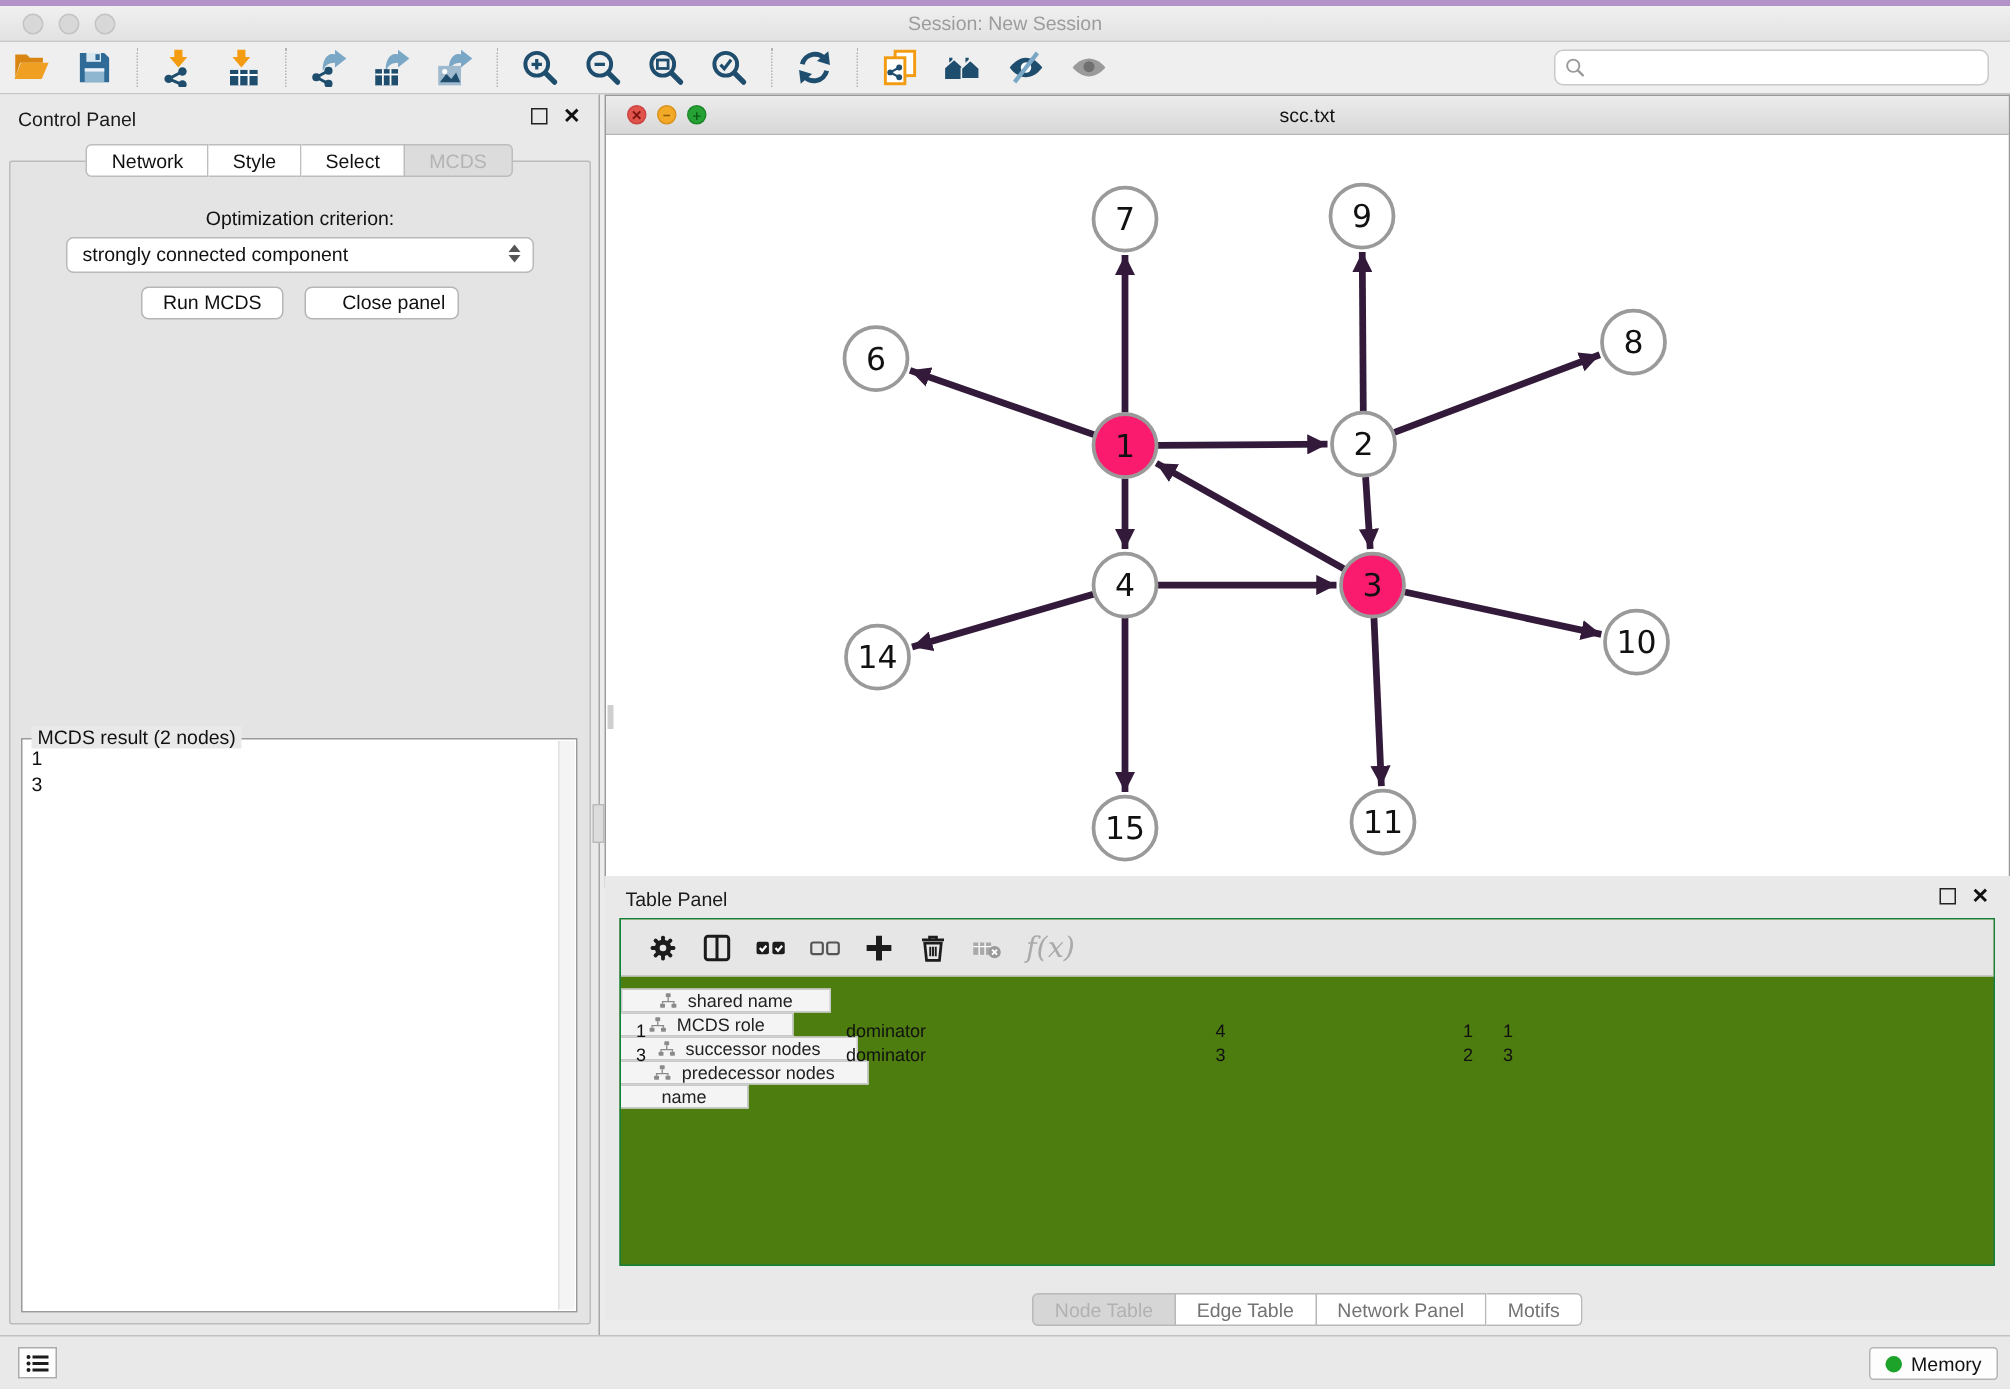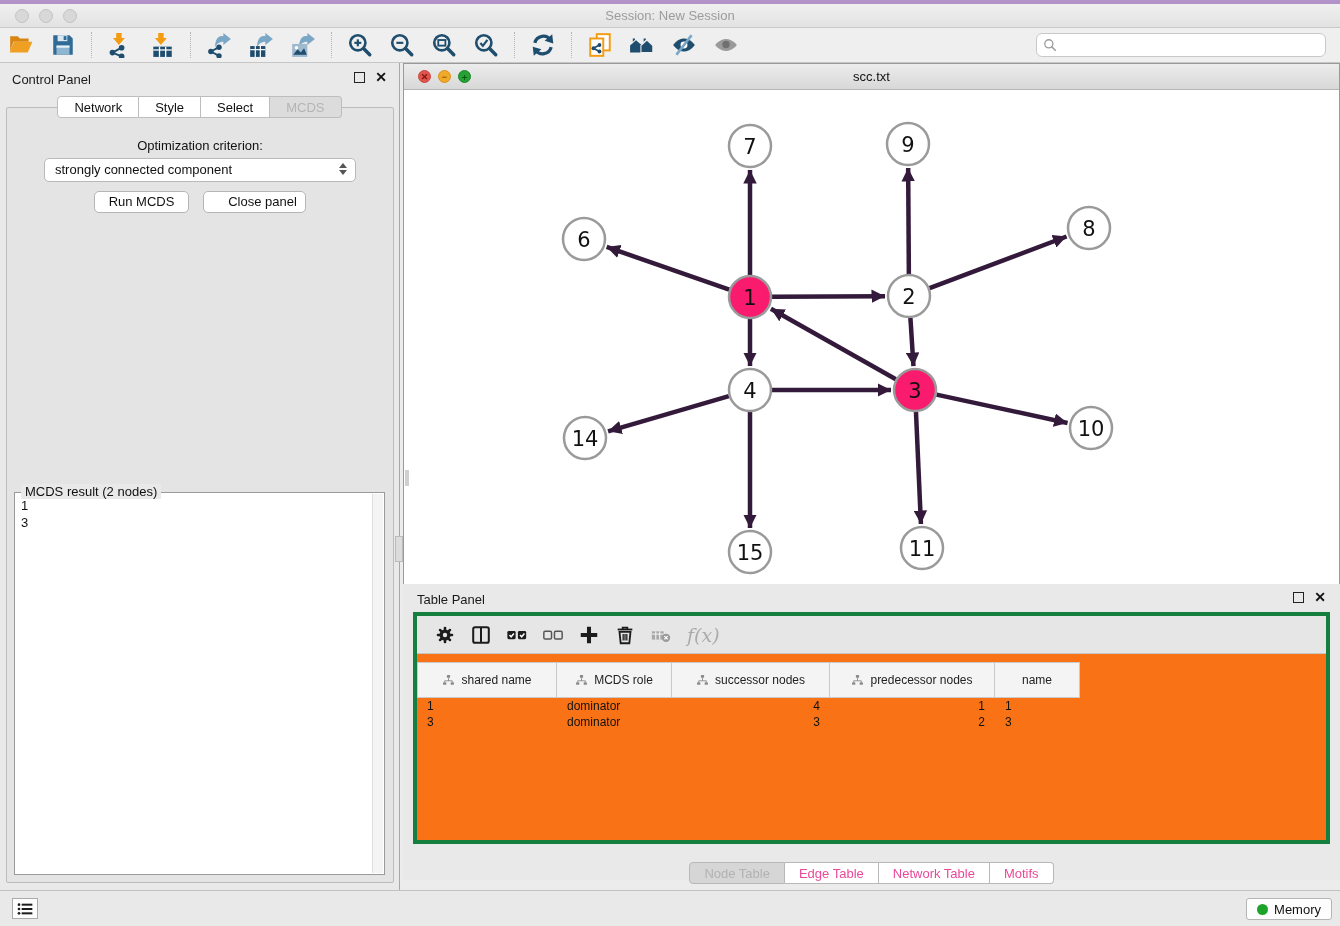--- a/index.html
+++ b/index.html
@@ -54,33 +54,33 @@
   #net-titlebar { position:absolute; left:0; top:0; width:100%; height:26px; background:linear-gradient(#ececec,#d8d8d8); border-bottom:1px solid #b5b5b5; }
   #net-title { width:100%; text-align:center; line-height:26px; font-size:13px; color:#111; }
   .traffic { position:absolute; top:6px; width:13px; height:13px; border-radius:50%; font-size:9px; font-weight:bold; text-align:center; line-height:13px; }
   #net-canvas { position:absolute; left:0; top:26px; width:935px; height:501px; background:#fff; overflow:hidden; }
   .net-grip-h { position:absolute; left:452px; bottom:1px; width:16px; height:4px; background:#cfcfcf; }
   .net-grip-v { position:absolute; left:1px; top:380px; width:4px; height:16px; background:#cfcfcf; }
 
   
   #table-panel { left:403px; top:584px; width:937px; height:296px; background:#e9e9e9; }
   #tp-title { position:absolute; left:14px; top:8px; font-size:13px; color:#1a1a1a; }
-  #tp-body { position:absolute; left:10px; top:28px; width:917px; height:232px; background:#f97316; border:4px solid #15803d; }
+  #tp-body { position:absolute; left:10px; top:28px; width:917px; height:232px; background:#4d7c0f; border:1px solid #15803d; }
   #tp-toolbar { position:absolute; left:0; top:0; width:100%; height:38px; background:#e6e6e6; border-bottom:1px solid #c6c6c6; display:flex; align-items:center; padding-left:10px; }
   .tp-icon { width:26px; height:26px; margin:0 5px; display:flex; align-items:center; justify-content:center; }
   .tp-icon svg { width:22px; height:22px; }
   #fx-icon { font-family:"DejaVu Serif", serif; font-style:italic; font-size:19px; color:#aaa; margin-left:8px; }
   #tp-table { position:absolute; left:0; top:46px; width:100%; }
-  #tp-headrow { display:flex; height:36px; }
+  #tp-headrow { display:flex; height:20px;flex-direction:column; }
   .th-cell { background:#f4f4f4; border:1px solid #c9c9c9; border-left:none; display:flex; align-items:center; justify-content:center; gap:6px; font-size:12px; color:#222; }
   .th-cell:first-child { border-left:1px solid #c9c9c9; }
   .tr-row { display:flex; height:16px; }
   .td-cell { font-size:12px; color:#111; padding:0 10px; line-height:16px; }
   #tp-tabs { position:absolute; left:0; top:266px; width:100%; display:flex; justify-content:center;margin-top:12px; }
-  .tp-tab { height:22px; padding:0 14px; font-size:13px; line-height:21px; background:#fff; border:1px solid #b8b8b8; border-left:none; color:#ec4899; }
+  .tp-tab { height:22px; padding:0 14px; font-size:13px; line-height:21px; background:#fff; border:1px solid #b8b8b8; border-left:none; color:#737373; }
   .tp-tab:first-child { border-left:1px solid #b8b8b8; border-radius:4px 0 0 4px; }
   .tp-tab:last-child { border-radius:0 4px 4px 0;text-align:right; }
   .tp-tab.selected { background:#d6d6d6; color:#b2b2b2; }
 
   
   #status-bar { left:0; top:890px; width:1340px; height:36px; background:#e9e9e9; border-top:1px solid #c2c2c2; }
   #console-btn { position:absolute; left:12px; top:7px; width:26px; height:21px; background:#fdfdfd; border:1px solid #ababab; display:flex; align-items:center; justify-content:center; }
   #memory-btn { position:absolute; right:8px; top:7px; height:22px; background:#fdfdfd; border:1px solid #b5b5b5; border-radius:3px; display:flex; align-items:center; gap:6px; padding:0 10px; font-size:13px; color:#111; }
   #memory-dot { width:11px; height:11px; border-radius:50%; background:#1ea32a; }
 </style>
@@ -476,21 +476,21 @@
             <div class="td-cell" style="width: 158px; text-align: right;">3</div>
             <div class="td-cell" style="width: 165px; text-align: right;">2</div>
             <div class="td-cell" style="width: 85px; text-align: left;">3</div>
           </div>
         </div>
     </div>
   </div>
   <div id="tp-tabs">
       <span class="tp-tab selected">Node Table</span>
       <span class="tp-tab">Edge Table</span>
-      <span class="tp-tab">Network Table</span>
+      <span class="tp-tab">Network Panel</span>
       <span class="tp-tab">Motifs</span>
     </div>
 </div>
 
 <div id="status-bar" class="abs">
   <span id="console-btn">
       <svg width="16" height="14" viewBox="0 0 24 20">
         <g fill="#1c1c1c">
           <circle cx="3" cy="3.5" r="2"></circle>
           <rect x="7" y="2" width="16" height="3"></rect>

